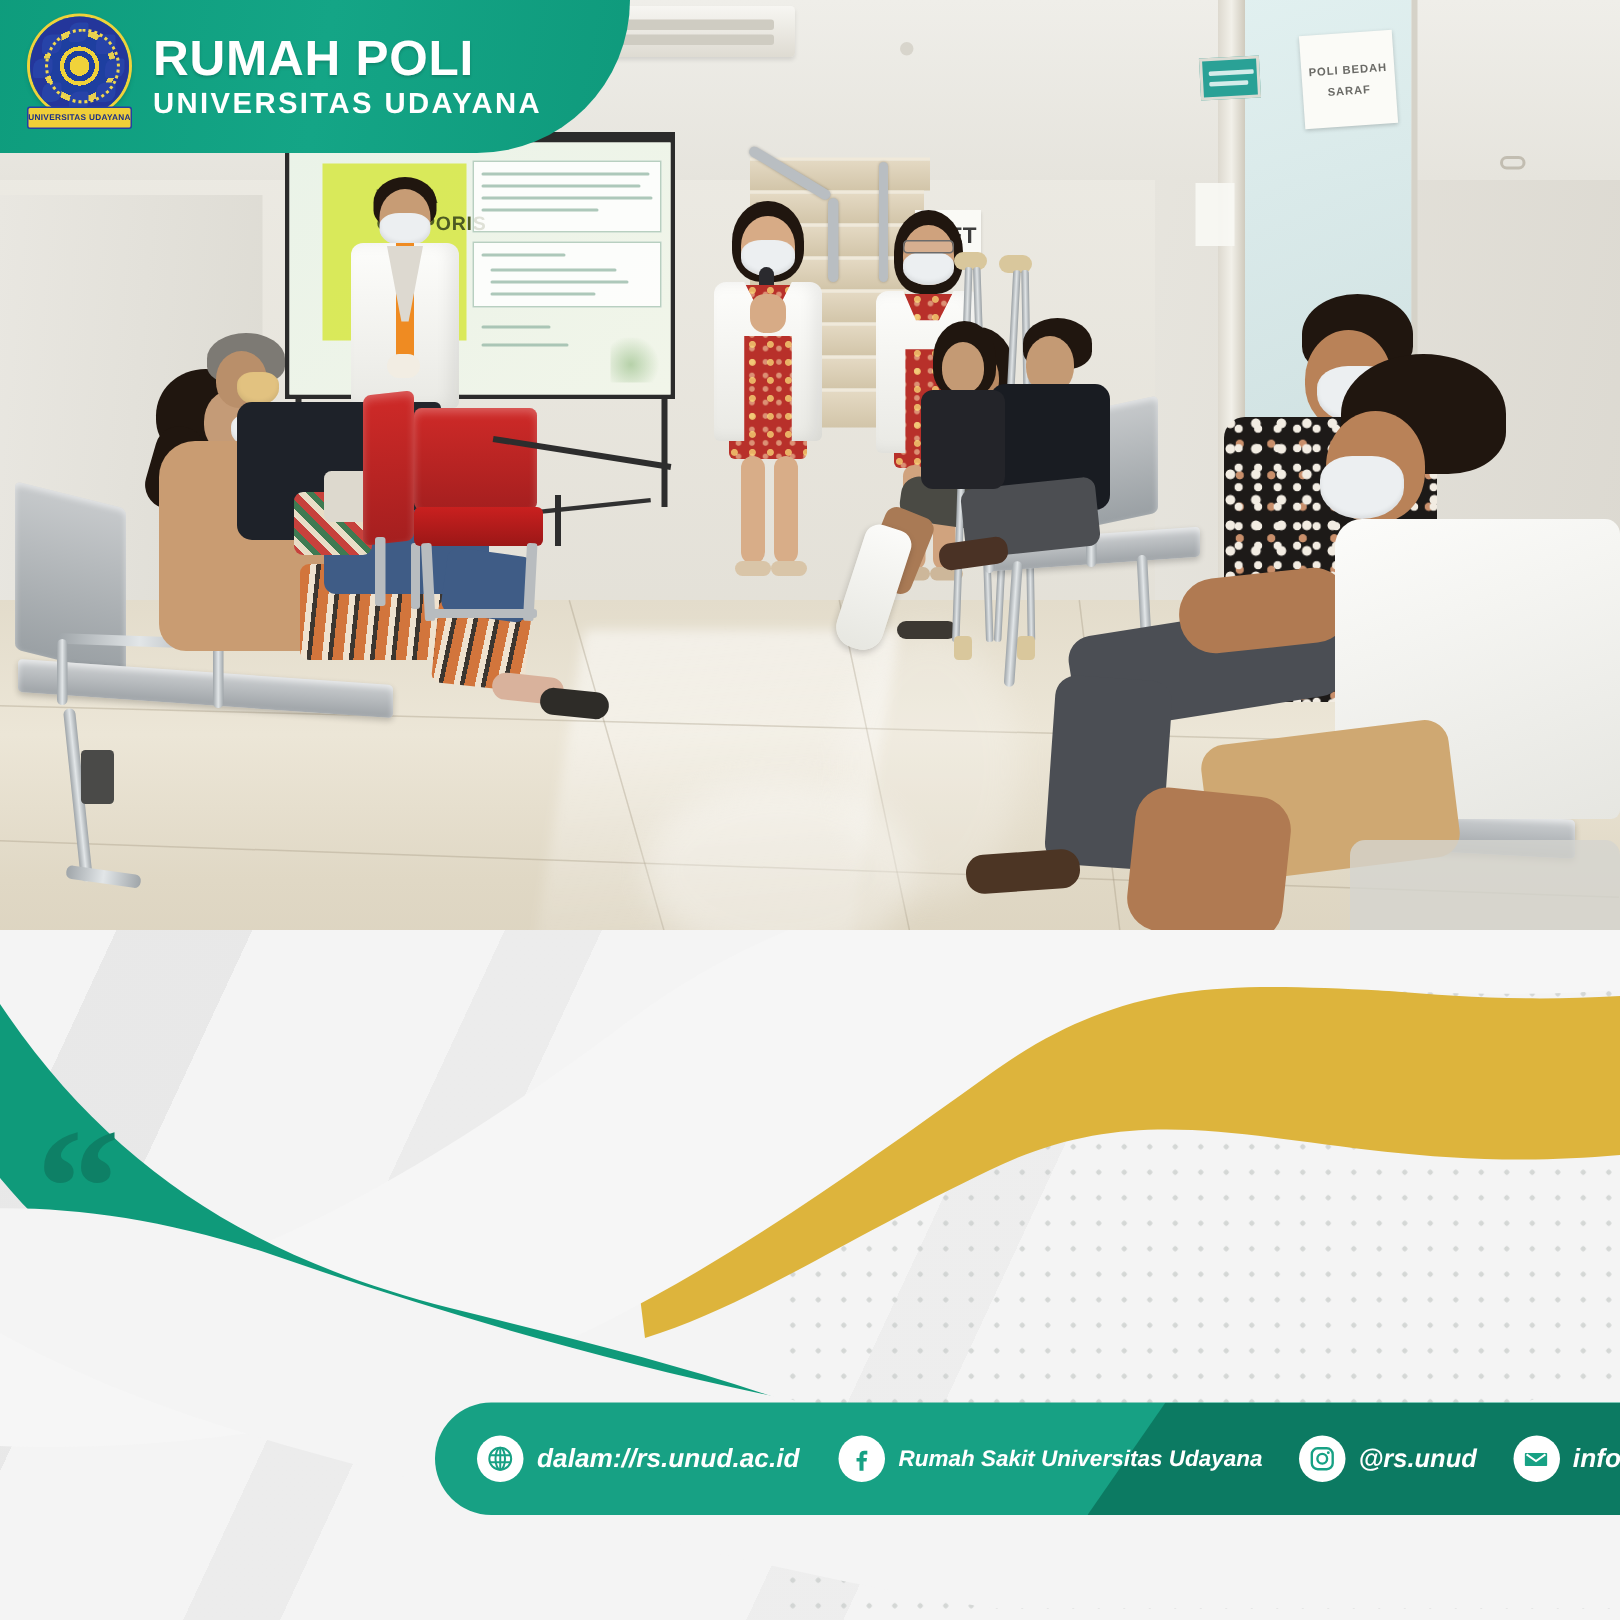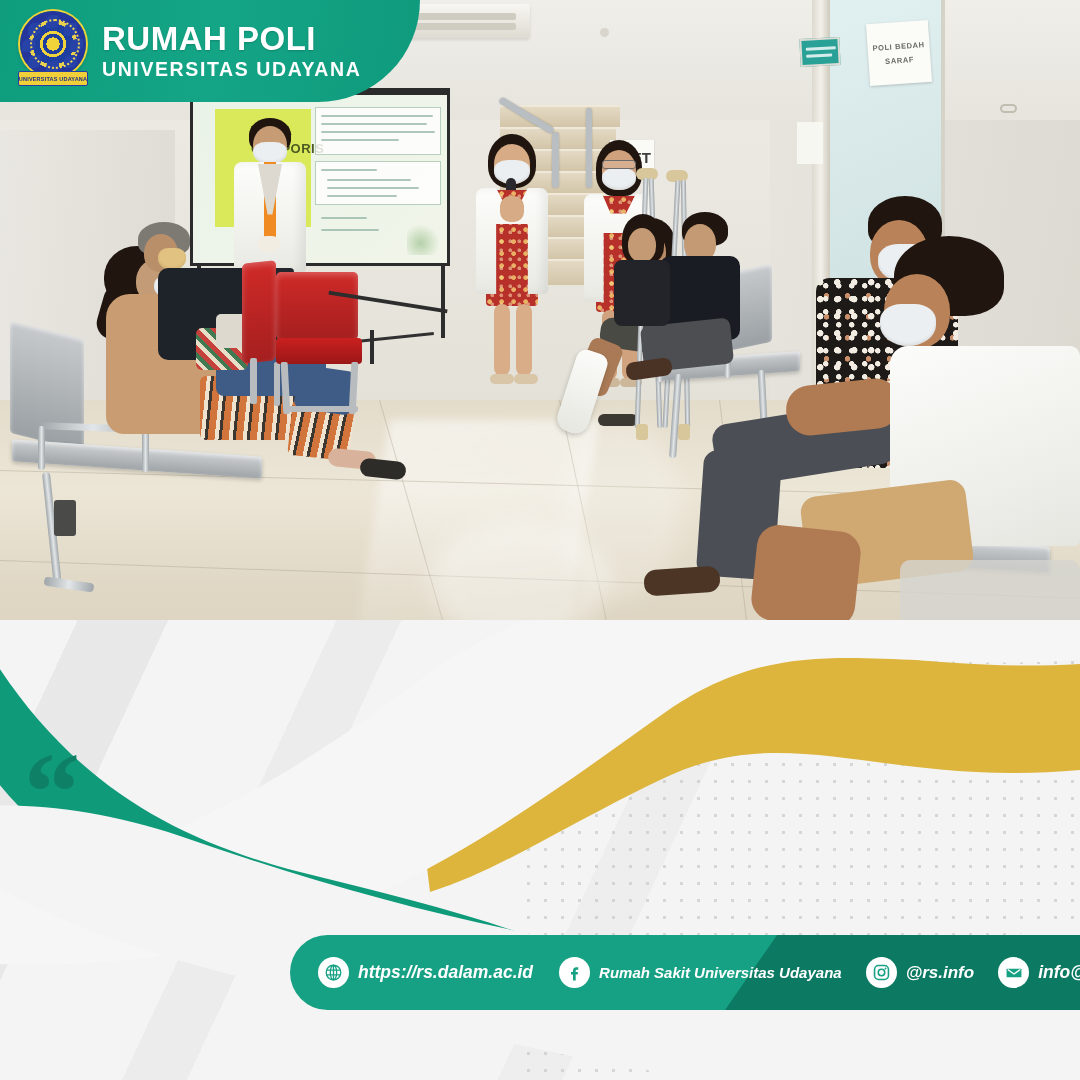--- a/index.html
+++ b/index.html
@@ -450,41 +450,41 @@
     <div class="footer-dark"></div>
 
     <div class="fitem" style="margin-left:28px;">
       <span class="ficon">
         <svg width="19" height="19" viewBox="0 0 24 24" fill="none" stroke="#17a184" stroke-width="1.7">
           <circle cx="12" cy="12" r="9.2"></circle>
             <ellipse cx="12" cy="12" rx="4" ry="9.2"></ellipse>
           <path d="M3 9h18M3 15h18M12 2.8v18.4"></path>
         </svg>
       </span>
-      <span class="ftext" style="font-size:17.5px;">https://rs.dalam.ac.id</span>
+      <span class="ftext" style="font-size:17.5px;">dalam://rs.unud.ac.id</span>
     </div>
 
     <div class="fitem" style="margin-left:26px;">
       <span class="ficon">
         <svg width="19" height="19" viewBox="0 0 24 24" fill="#17a184">
           <path d="M14.6 8.4h2.1V5.3h-2.6c-2.6 0-4 1.6-4 4.1v1.9H7.6v3.1h2.5V22h3.4v-7.6h2.5l.4-3.1h-2.9V9.6c0-.8.3-1.2 1.1-1.2z"></path>
         </svg>
       </span>
       <span class="ftext" style="font-size:15px;">Rumah Sakit Universitas Udayana</span>
     </div>
 
     <div class="fitem" style="margin-left:24px;">
       <span class="ficon">
         <svg width="19" height="19" viewBox="0 0 24 24" fill="none" stroke="#17a184" stroke-width="2">
           <rect x="3.2" y="3.2" width="17.6" height="17.6" rx="5"></rect>
           <circle cx="12" cy="12" r="4.1"></circle>
             <circle cx="17.1" cy="6.9" r="1.2" fill="#17a184" stroke="none"></circle>
         </svg>
       </span>
-      <span class="ftext" style="font-size:17px;">@rs.info</span>
+      <span class="ftext" style="font-size:17px;">@rs.unud</span>
     </div>
 
     <div class="fitem" style="margin-left:24px;">
       <span class="ficon">
         <svg width="18" height="18" viewBox="0 0 24 24" fill="#17a184">
           <path d="M3 6.2h18c.5 0 .9.4.9.9v9.8c0 .5-.4.9-.9.9H3c-.5 0-.9-.4-.9-.9V7.1c0-.5.4-.9.9-.9z" fill="#17a184"></path>
           <path d="M3.6 7.4L12 13.3l8.4-5.9" stroke="#fff" stroke-width="1.8" fill="none"></path>
         </svg>
       </span>
       <span class="ftext" style="font-size:17.5px;">info@rs.unud.ac.id</span>

